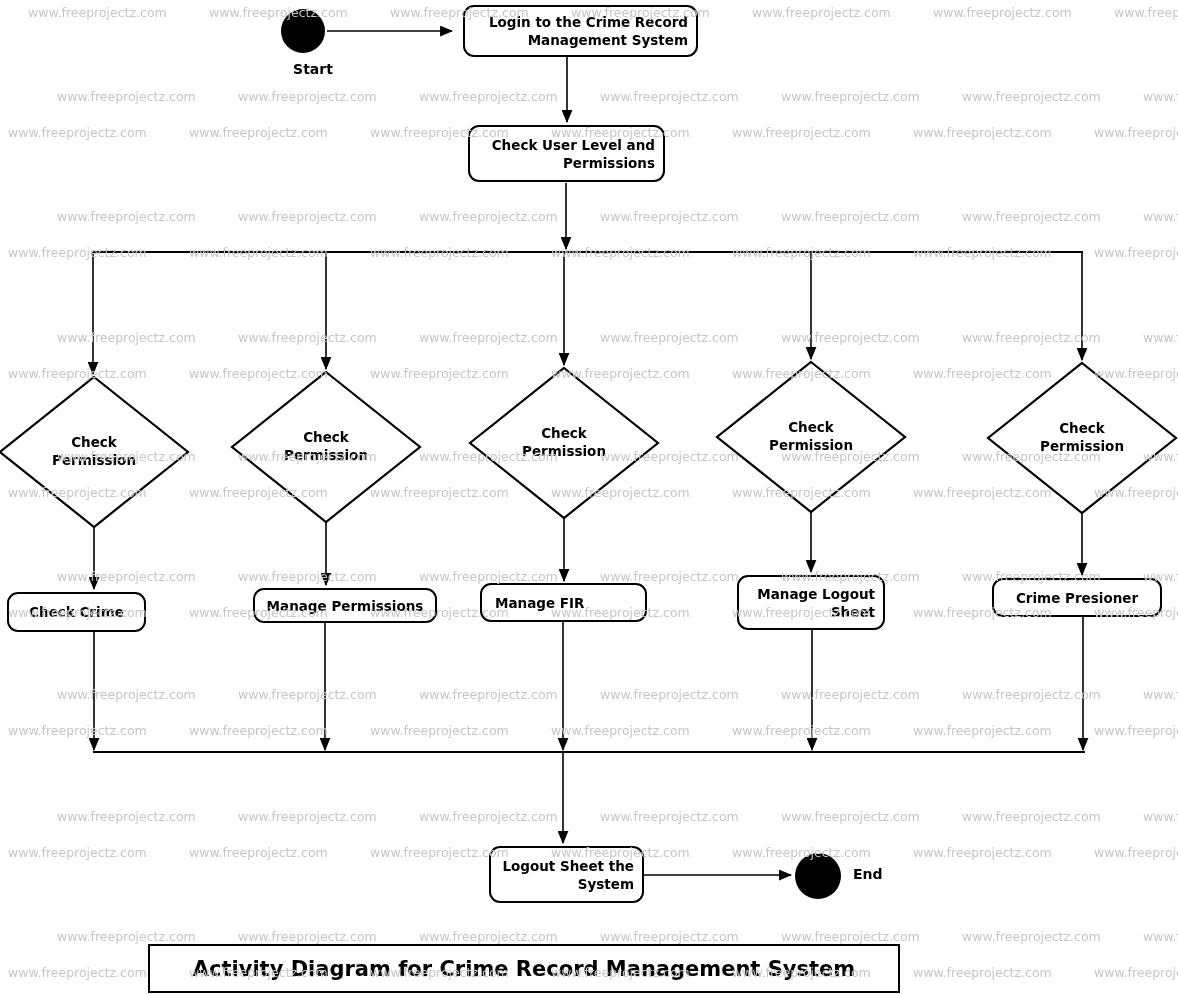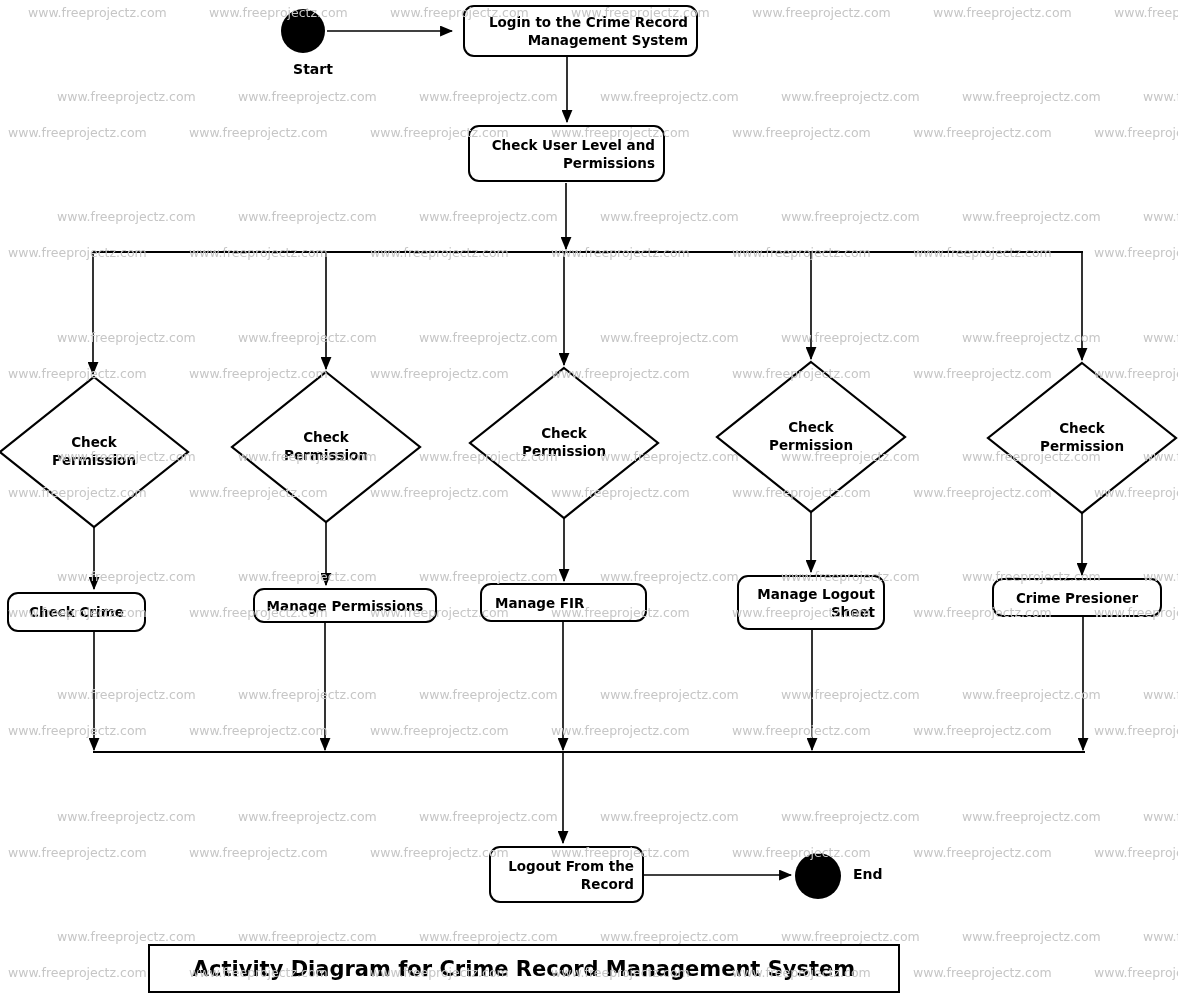--- a/index.html
+++ b/index.html
@@ -92,21 +92,21 @@
   <div class="node" style="left:7px;top:592px;width:139px;height:40px">Check Crime</div>
 
   <div class="node" style="left:253px;top:588px;width:184px;height:35px">Manage Permissions</div>
 
   <div class="node align-left" style="left:480px;top:583px;width:167px;height:39px">Manage FIR</div>
 
   <div class="node" style="left:737px;top:575px;width:148px;height:55px">Manage Logout Sheet</div>
 
   <div class="node" style="left:992px;top:578px;width:170px;height:39px">Crime Presioner</div>
 
-  <div class="node" style="left:489px;top:846px;width:155px;height:57px">Logout From the Record</div>
+  <div class="node" style="left:489px;top:846px;width:155px;height:57px">Logout Sheet the System</div>
 
   <div class="dlabel" style="left:94px;top:451px">Check Permission</div>
   <div class="dlabel" style="left:326px;top:446px">Check Permission</div>
   <div class="dlabel" style="left:564px;top:442px">Check Permission</div>
   <div class="dlabel" style="left:811px;top:436px">Check Permission</div>
   <div class="dlabel" style="left:1082px;top:437px">Check Permission</div>
 
   <div class="term-label" style="left:283px;top:61px;width:60px;text-align:center">Start</div>
   <div class="term-label" style="left:853px;top:866px">End</div>
 

